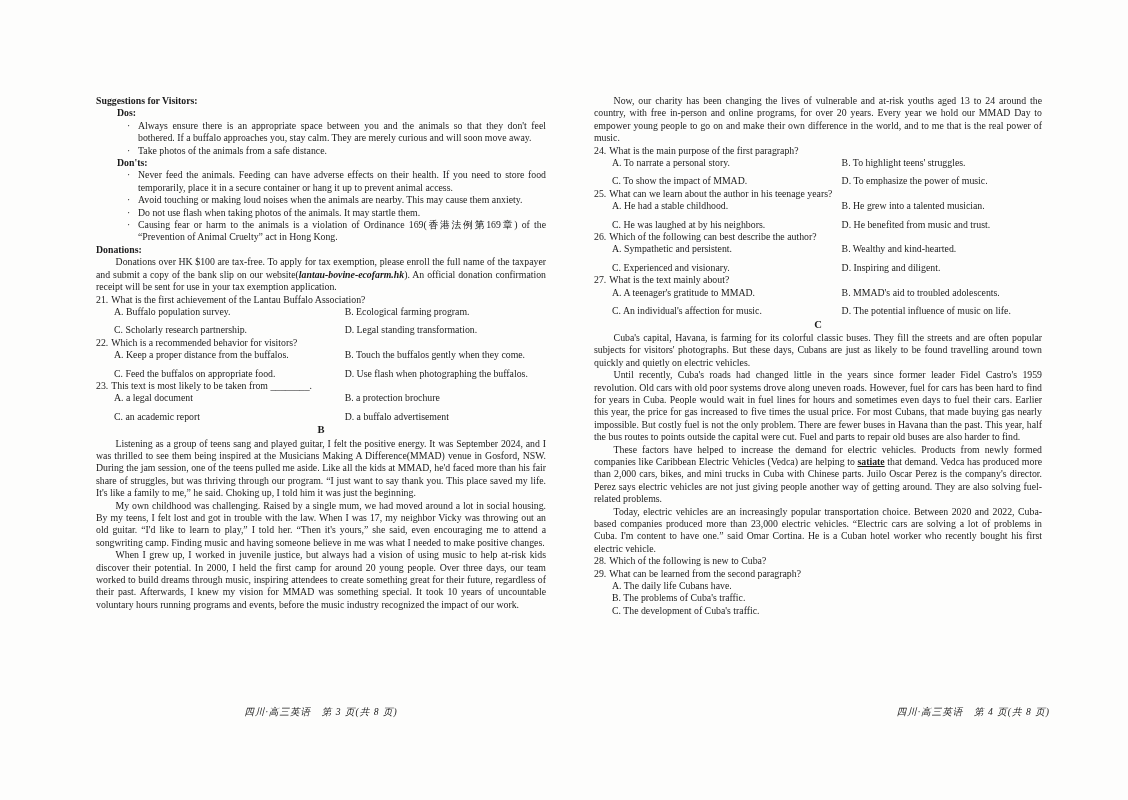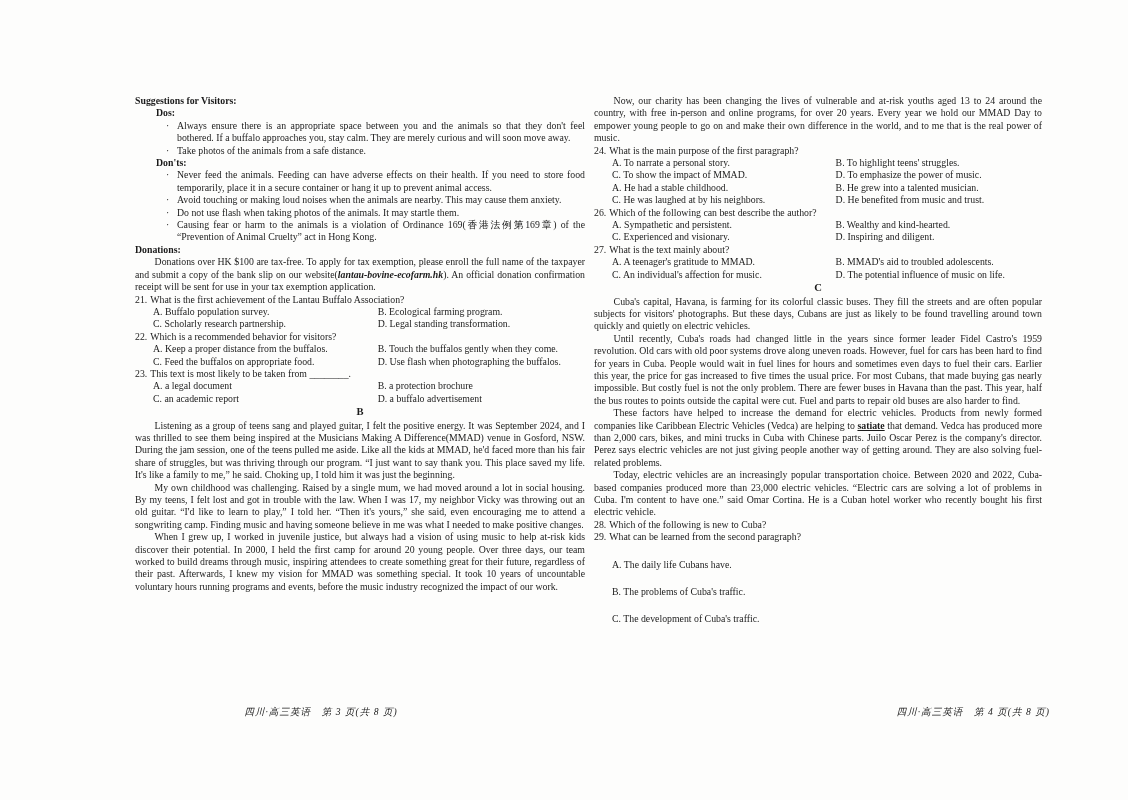--- a/index.html
+++ b/index.html
@@ -7,31 +7,31 @@
   body {
     background: #fdfdfc;
     font-family: "Liberation Serif", "DejaVu Serif", serif;
     font-size: 9.8px;
     line-height: 12.4px;
     color: #1b1b1b;
     position: relative;
     overflow: hidden;
   }
   .col { position: absolute; top: 95px; text-align: justify; }
-  .col-left  { left: 96px;  width: 450px; margin-left: 39px; }
+  .col-left  { left: 96px;  width: 450px; }
   .col-right { left: 594px; width: 448px; }
   .bold { font-weight: bold; }
   .sub-heading { padding-left: 21px; font-weight: bold; }
   .bullet-item { padding-left: 42px; position: relative; }
   .bullet-item .dot { position: absolute; left: 31px; top: 0; }
   .para { text-indent: 2em; }
   .q-num { margin-right: 3px; }
-  .opts-grid { display: grid; grid-template-columns: 52% 48%; padding-left: 18px; }
+  .opts-grid { display: grid; grid-template-columns: 52% 48%; padding-left: 18px; gap: 6px; }
   .opts-stack { padding-left: 18px; }
-  .opts-stack > div { display: block; margin-top: 15px; }
+  .opts-stack > div { display: block; }
   .sec-head { text-align: center; font-weight: bold; font-size: 10.6px; margin: 1px 0; }
   .it { font-style: italic; font-weight: bold; }
   .u  { font-weight: bold; text-decoration: underline; }
   .footer {
     position: absolute; top: 706px; text-align: center;
     font-size: 9.6px; font-style: italic; letter-spacing: 1px;
   }
   .footer-left  { left: 96px;  width: 450px; }
   .footer-right { left: 602px; width: 448px; text-align: right; }
 </style>
@@ -121,20 +121,21 @@
     <div class="q-stem"><span class="q-num">24.</span><span>What is the main purpose of the first paragraph?</span></div>
     <div class="opts-grid">
       <span>A. To narrate a personal story.</span>
       <span>B. To highlight teens' struggles.</span>
       <span>C. To show the impact of MMAD.</span>
       <span>D. To emphasize the power of music.</span>
     </div>
   </div>
 
   <div>
+    <div class="q-stem"><span class="q-num">25.</span><span>What can we learn about the author in his teenage years?</span></div>
     <div class="opts-grid">
       <span>A. He had a stable childhood.</span>
       <span>B. He grew into a talented musician.</span>
       <span>C. He was laughed at by his neighbors.</span>
       <span>D. He benefited from music and trust.</span>
     </div>
   </div>
 
   <div>
     <div class="q-stem"><span class="q-num">26.</span><span>Which of the following can best describe the author?</span></div>

